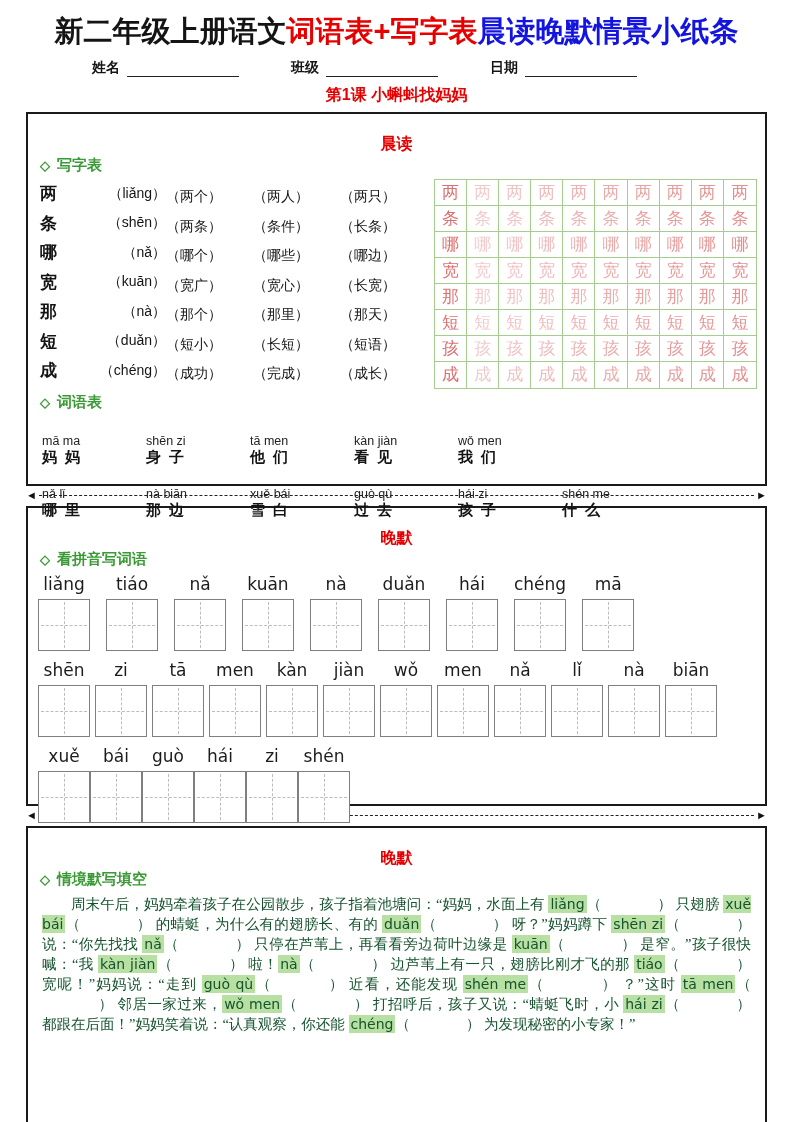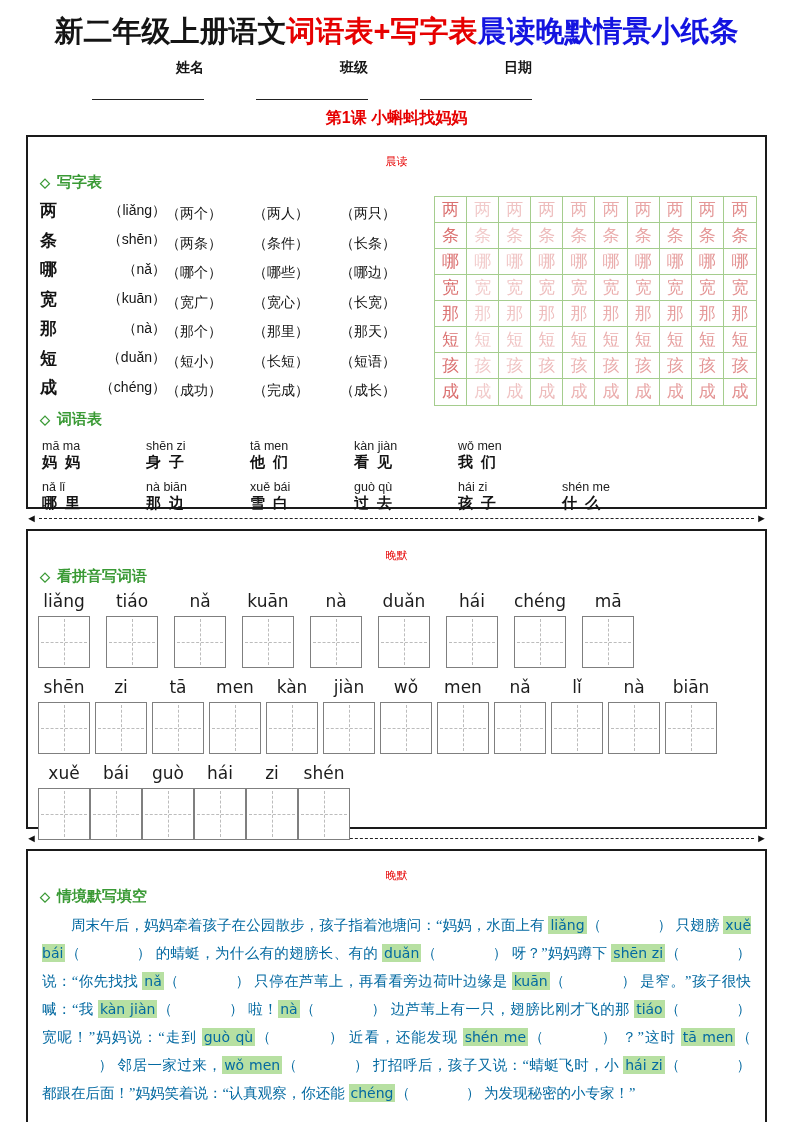--- a/index.html
+++ b/index.html
@@ -5,67 +5,67 @@
   * { margin:0; padding:0; box-sizing:border-box; }
   html, body { width:793px; background:#ffffff; }
   body { height:1122px; font-family:"Liberation Sans", sans-serif; color:#141414; overflow:hidden; }
   .page { width:793px; height:1122px; padding:12px 26px 8px;border-radius:11px; }
 
   .main-title { white-space:nowrap; text-align:center; font-weight:700; font-size:29px; line-height:1.2; margin-top:2px; }
   .t-red  { color:var(--red,  #e60000); }
   .t-blue { color:var(--blue, #1414e0); }
 
   .fields-row { display:flex; gap:52px; margin:10px 0 8px 66px; font-size:14px; font-weight:700; align-items:flex-end; }
-  .field { display:flex; align-items:flex-end; gap:7px;flex-direction:column; }
+  .field { display:flex; align-items:flex-end; gap:7px; }
   .field-line { display:inline-block; width:112px; height:16px; border-bottom:1.5px solid #222; }
 
   .lesson-title { text-align:center; color:var(--red,#e60000); font-weight:700; font-size:16px; margin-bottom:6px; }
 
   .box { border:2px solid #1a1a1a; background:#fff; }
   .box1 { height:374px; }
   .box2 { height:300px; }
   .box3 { height:298px; }
-  .box-header { text-align:center; color:var(--red,#e60000); font-weight:400; font-size:11px; line-height:20px; padding-top:14px; }
+  .box-header { text-align:center; color:var(--red,#e60000); font-weight:700; font-size:16px; line-height:20px; padding-top:20px; }
   .sub-header { display:flex; align-items:center; gap:7px; color:var(--green,#3a9a35); font-weight:700; font-size:15px; padding:2px 12px; }
   .diamond-icon { font-size:13px; line-height:1; }
 
   .write-area { display:flex; padding:2px 8px 2px 12px; }
   .char-rows { width:390px; }
   .char-row { display:flex; align-items:center; height:29.5px; font-size:14px; }
   .char-row .ch { font-weight:700; font-size:17px; width:28px; }
   .char-row .py { width:98px;text-align:right; }
   .char-row .wd { width:87px;margin-top:7px; }
 
   .practice-grid { flex:1; margin-left:4px; border:1px solid var(--grid,#a5cd8e); align-self:flex-start; }
   .pg-row { display:grid; grid-template-columns:repeat(10,1fr); }
   .pg-cell { height:26px; border-right:1px solid var(--grid,#a5cd8e); border-bottom:1px solid var(--grid,#a5cd8e);
              display:flex; align-items:center; justify-content:center; font-size:17px; line-height:1; color:var(--trace,#d96a6a); }
   .pg-cell:last-child { border-right:none; }
   .pg-row:last-child .pg-cell { border-bottom:none; }
 
   .word-lines { padding:0 14px 4px; }
-  .word-line { display:flex; gap:20px; margin-top:8px; }
+  .word-line { display:flex; gap:20px; margin-top:20px; }
   .entry { min-width:84px; }
   .e-py { font-size:12.5px; color:#222; white-space:pre; }
   .e-wd { font-size:15px; font-weight:700; letter-spacing:8px; white-space:pre; }
 
   .cutline { display:flex; align-items:center; height:18px; margin:1px 0; }
   .cl-dash { flex:1; border-top:1.6px dashed #222; margin:0 2px; }
   .cl-arrow { font-size:11px; color:#111; line-height:1; }
 
   .pinyin-rows { padding:3px 10px 0; }
   .py-row { display:flex; margin-bottom:9px; }
   .py-col { display:flex; flex-direction:column; align-items:center; }
   .py-label { font-family:"DejaVu Sans", sans-serif; font-size:17px; color:#1c1c1c; margin-bottom:4px; line-height:21px; }
   .tian-box { width:52px; height:52px; border:1px solid #7f7f7f; position:relative; background:#fff; }
   .tian-h { position:absolute; left:2px; right:2px; top:50%; border-top:1px dashed #bcbcbc; }
   .tian-v { position:absolute; top:2px; bottom:2px; left:50%; border-left:1px dashed #bcbcbc; }
 
-  .paragraph { padding:3px 14px 4px; font-size:14.5px; line-height:28px; text-indent:2em;
-               font-family:"Liberation Serif", serif; text-align:justify; color:#0369a1; }
+  .paragraph { padding:3px 14px 4px; font-size:14.5px; line-height:20px; text-indent:2em;
+               font-family:"Liberation Serif", serif; text-align:justify; color:#14532d; }
   .hl { background:var(--hl,#b7e0a2); font-family:"DejaVu Sans", sans-serif; font-size:14px; padding:1px 2px; }
   .blank .gap { display:inline-block; width:56px; }
 </style>
 </head>
 <body>
 
 <div class="page">
 
   <div class="main-title"><span class="t-black">新二年级上册语文</span><span class="t-red">词语表+写字表</span><span class="t-blue">晨读晚默情景小纸条</span></div>
 

